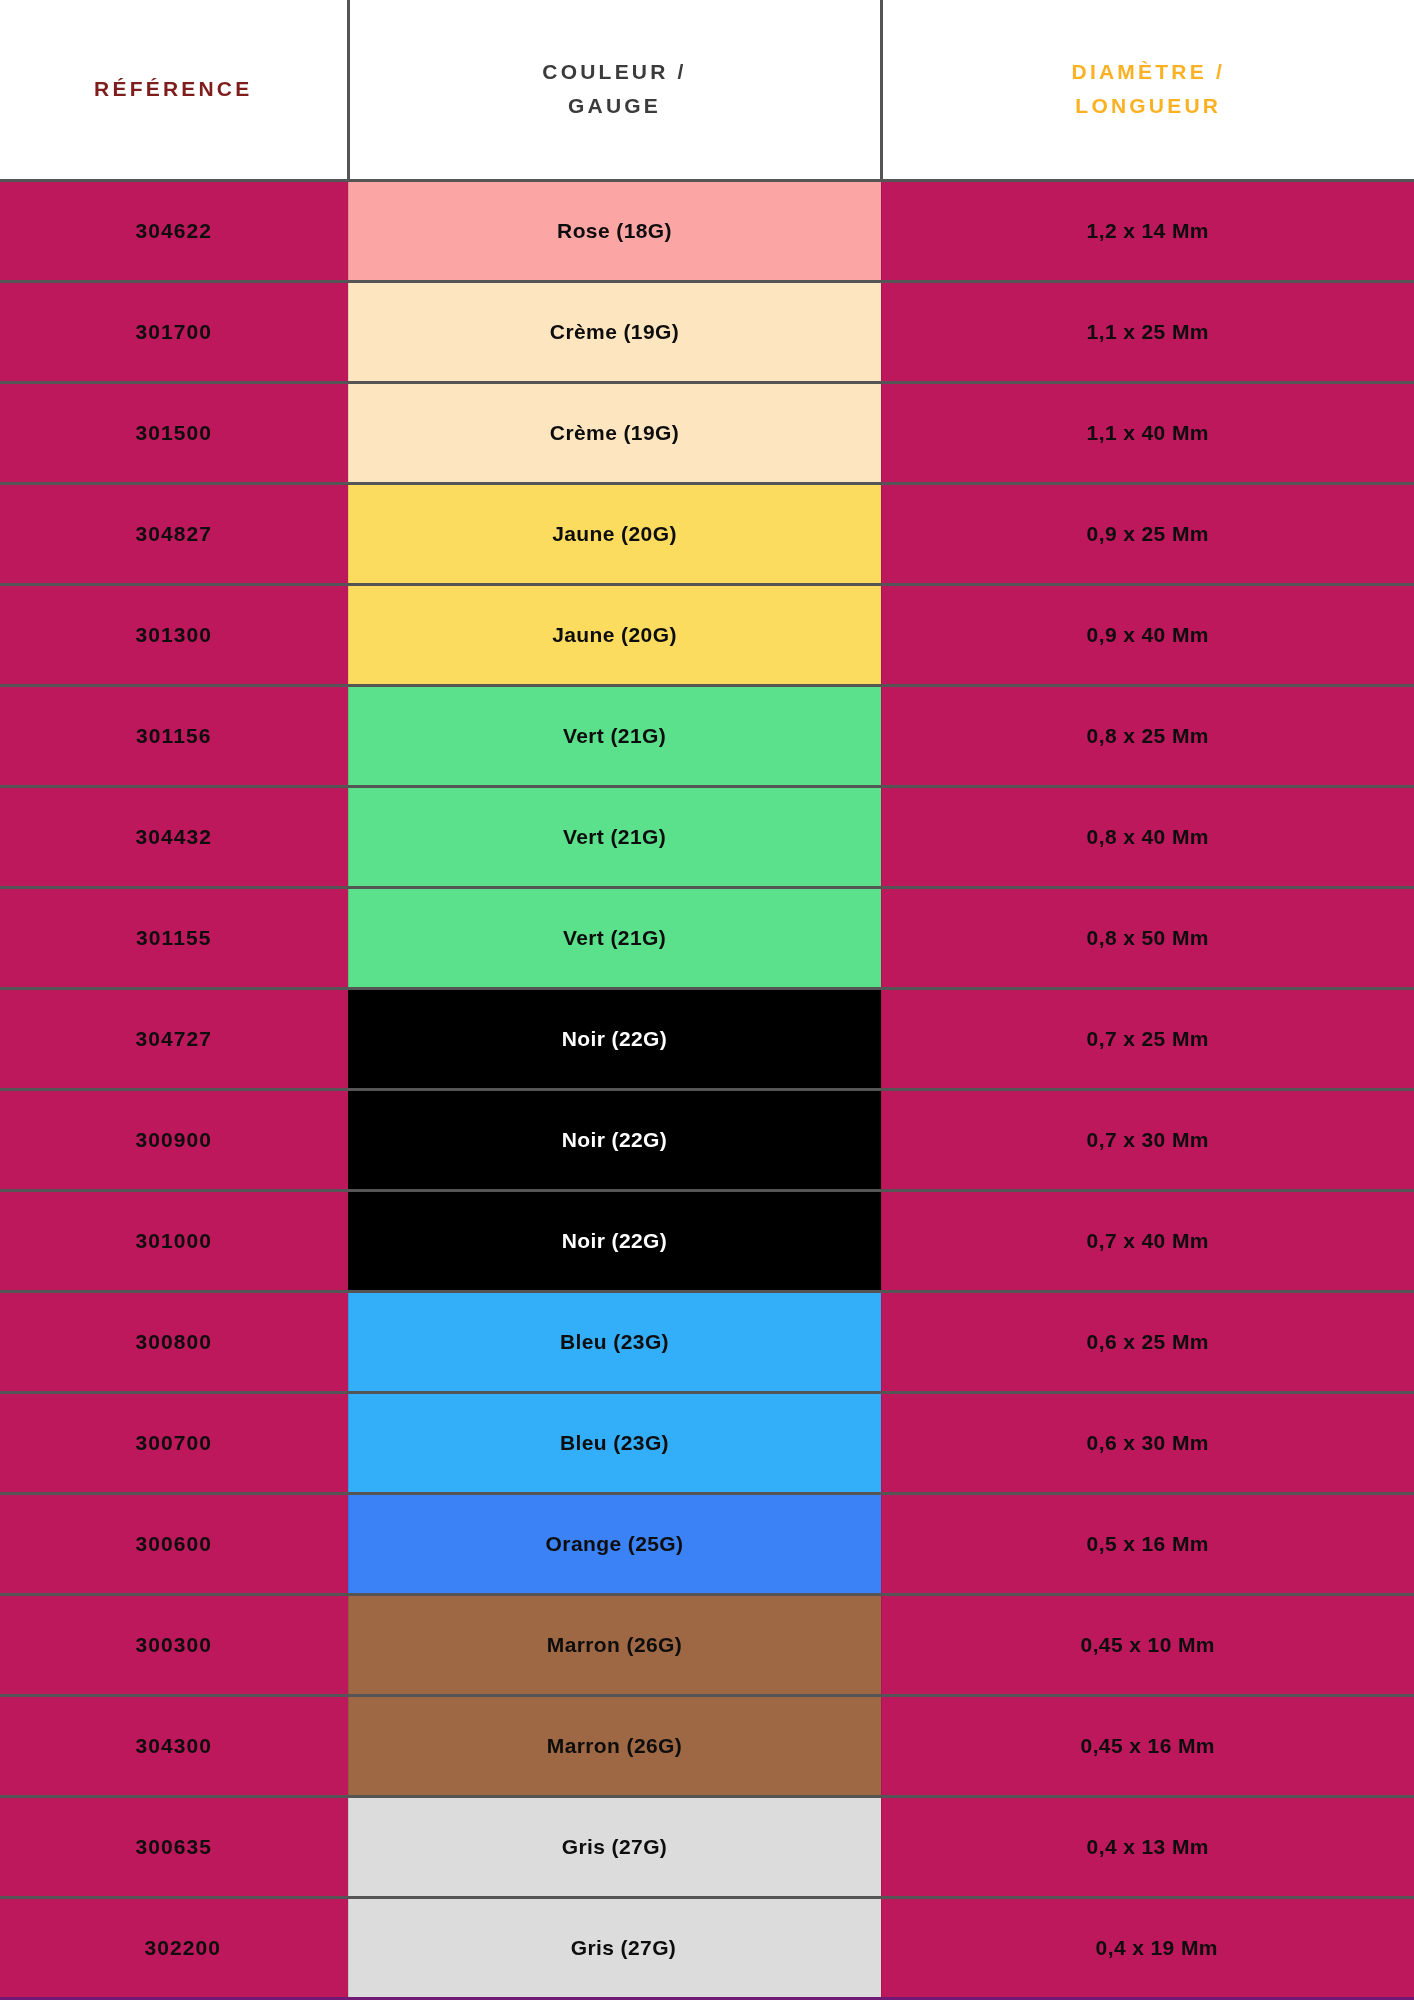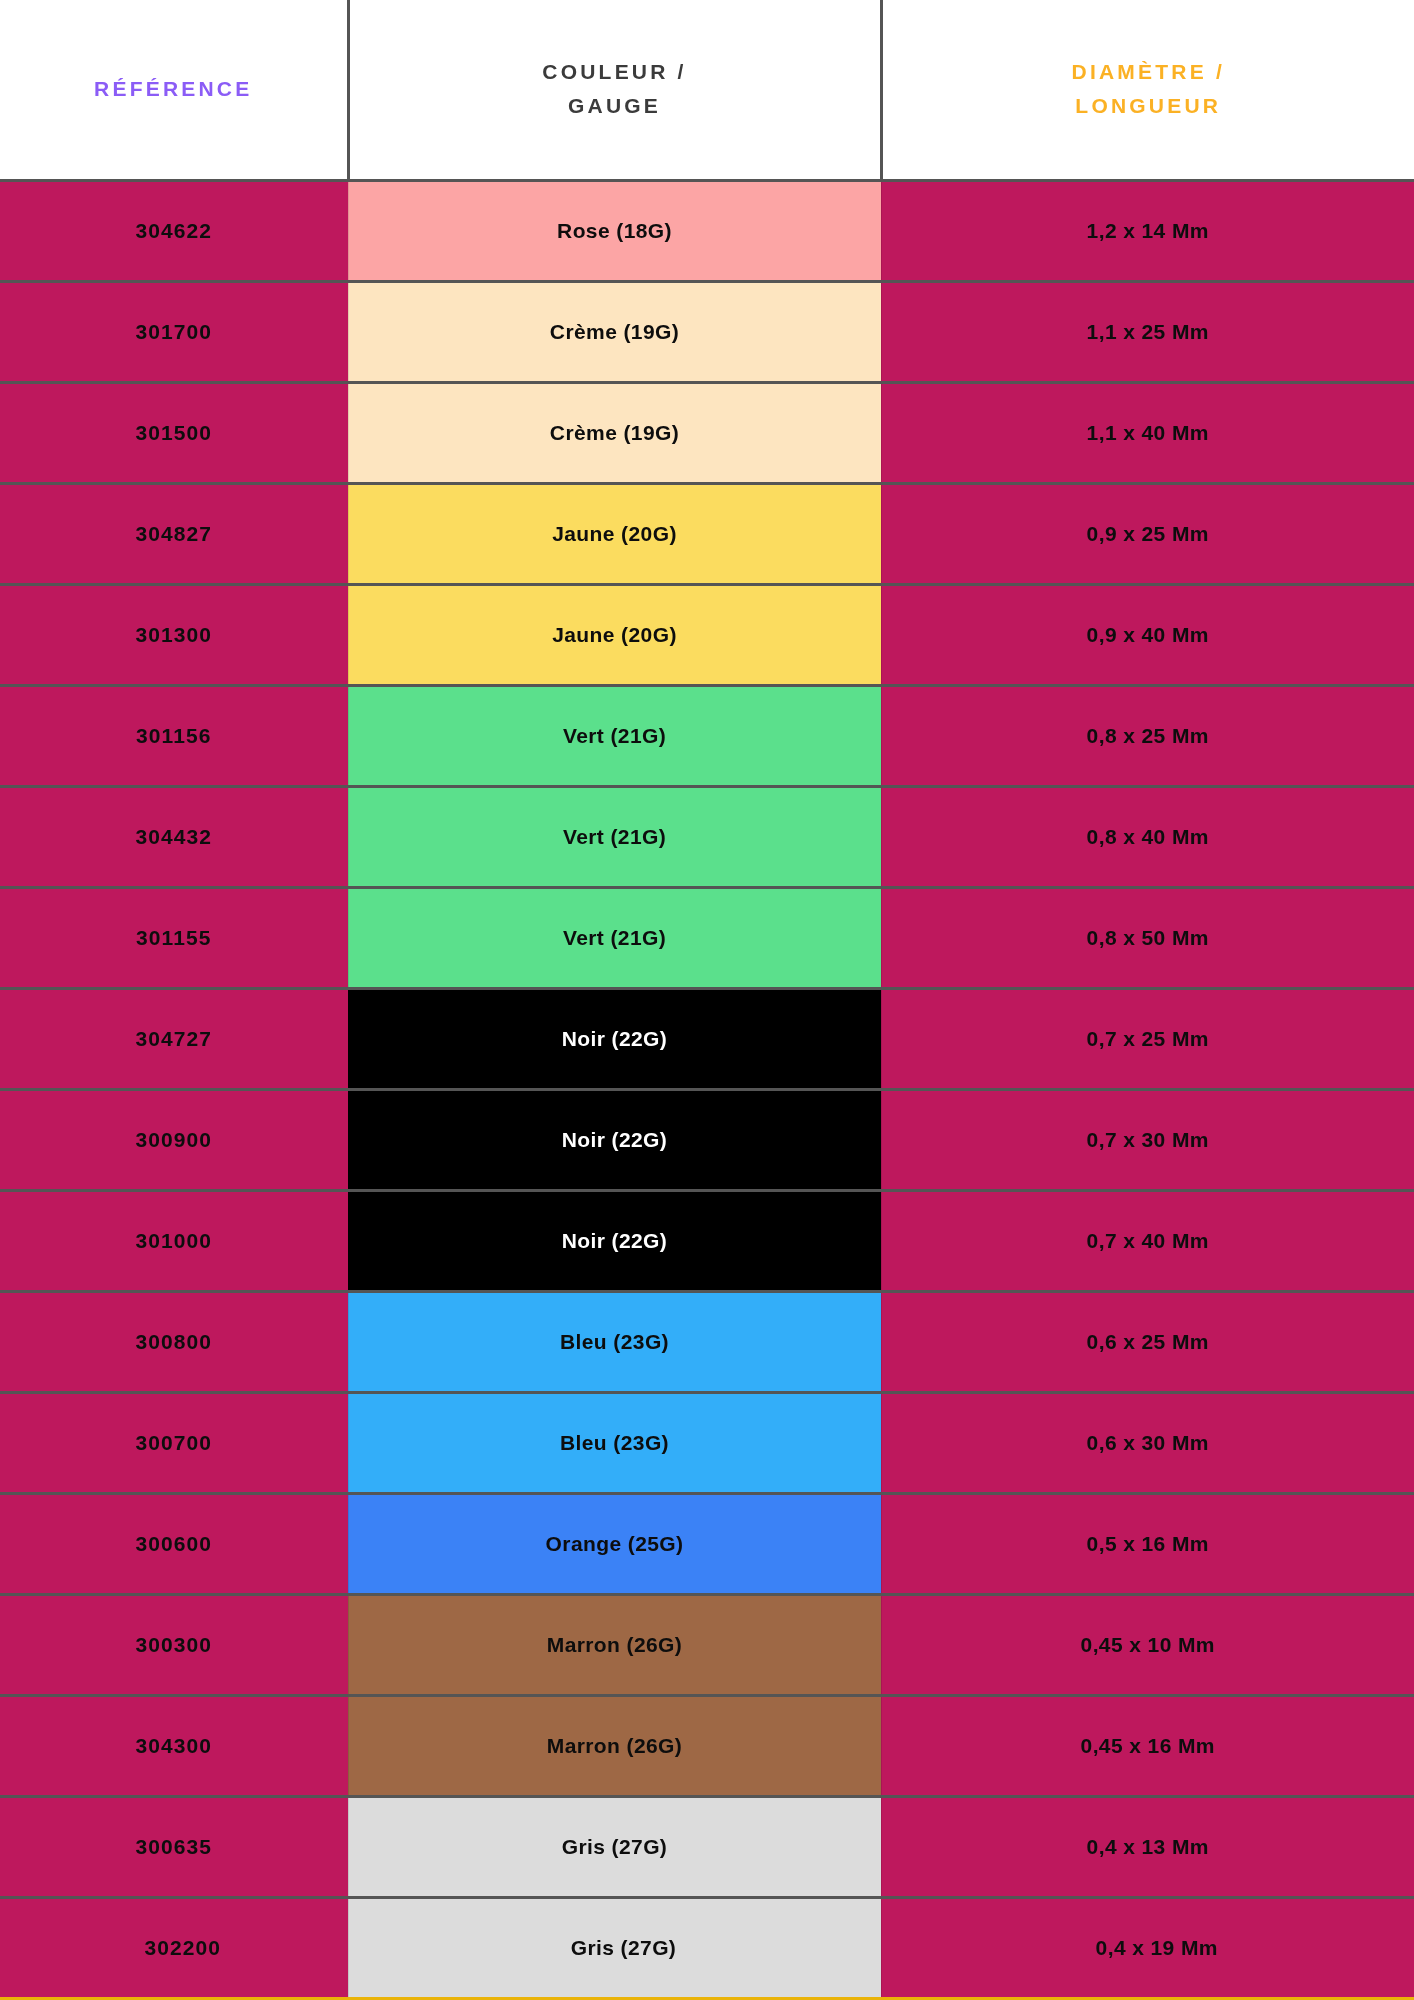--- a/index.html
+++ b/index.html
@@ -39,21 +39,21 @@
     padding: 0 14px;
     font-size: 21px;
     font-weight: 700;
     letter-spacing: 3.2px;
     line-height: 1.62;
     background: #ffffff;
     border-bottom: 3px solid #555555;
   }
 
   thead th.th-ref {
-    color: #8b5cf6;
+    color: #7f1d1d;
     border-right: 3px solid #555555;
   }
 
   thead th.th-colour {
     color: #3b3b3b;
     border-right: 3px solid #555555;
   }
 
   thead th.th-dim {
     color: #FBB124;
@@ -67,21 +67,21 @@
     text-align: center;
     font-size: 21px;
     font-weight: 700;
     color: #0d0d0d;
     letter-spacing: 0.4px;
     border-bottom: 3px solid #555555;
     background: #be185d;
     padding: 0 10px;
   }
 
-  tbody tr:last-child td { border-bottom: 3px solid #eab308; padding-left: 28px; }
+  tbody tr:last-child td { border-bottom: 3px solid #701a75; padding-left: 28px; }
 
   td.cell-ref { letter-spacing: 1.1px; }
 
   td.cell-colour {
     
     border-left: 1px solid rgba(0,0,0,0.10);
     border-right: 1px solid rgba(0,0,0,0.10);
   }
 
   td.cell-dim { letter-spacing: 0.4px; }

